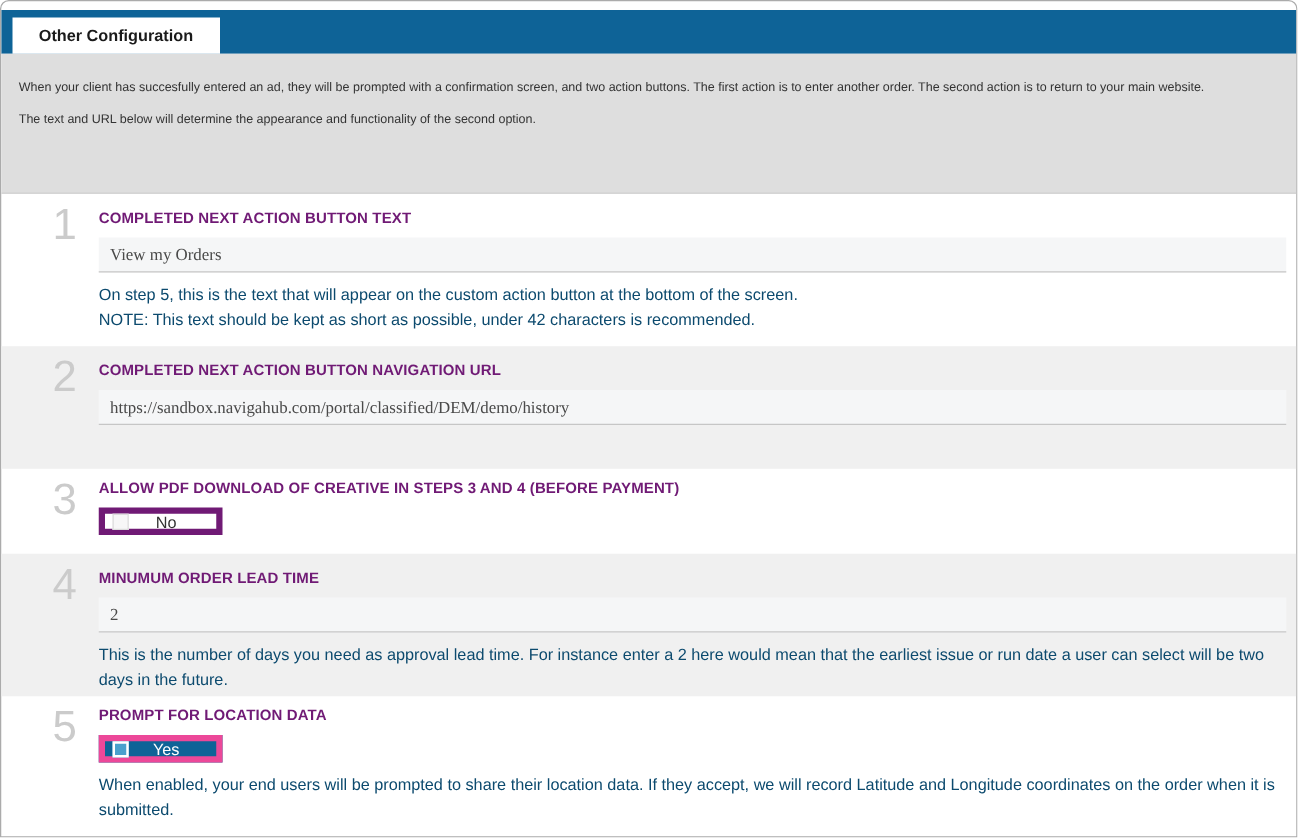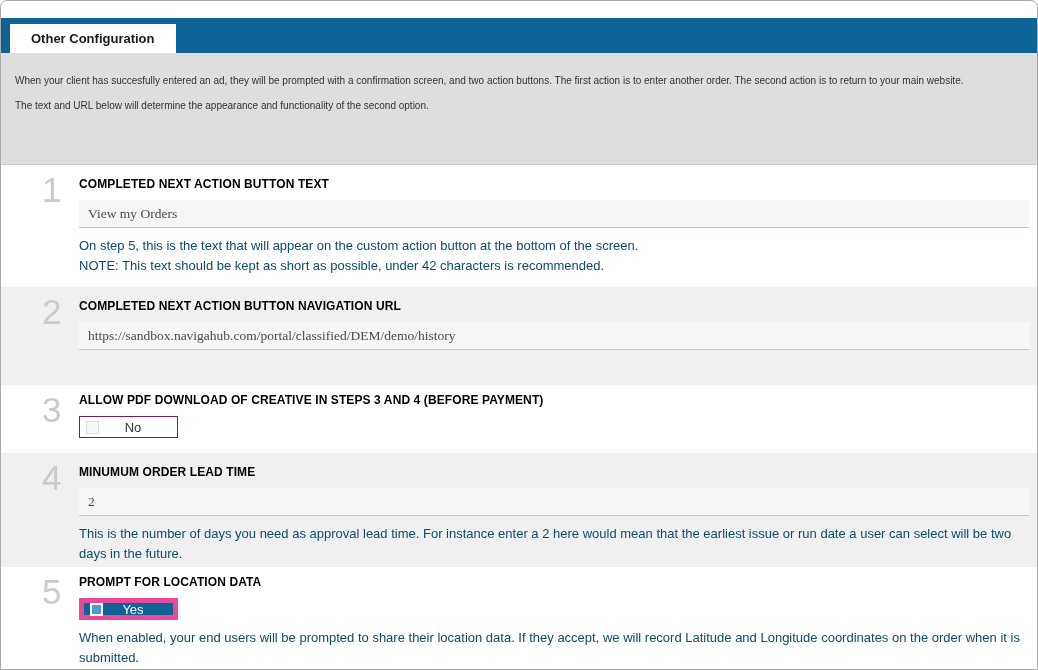--- a/index.html
+++ b/index.html
@@ -9,21 +9,21 @@
   .page {
     width: 1038px; height: 670px;
     border: 1px solid #ababab;
     border-radius: 7px 7px 0 0;
     overflow: hidden;
     background: #fff;
   }
 
   
   .tabbar {
-    margin-top: 17px;
+    margin-top: 7px;
     height: 35px;
     background: #0e6397;
     display: flex;
     align-items: flex-end;
   }
   .tab {
     margin-left: 9px;
     height: 29px;
     background: #fff;
     padding: 0 21px;
@@ -68,21 +68,21 @@
     left: 41px;
     top: 7px;
     font-size: 35px;
     font-weight: 400;
     color: #cbcbcb;
     line-height: 1;
   }
   .row-label {
     font-size: 12px;
     font-weight: bold;
-    color: #000000;
+    color: #701a75;
     letter-spacing: 0.1px;
     margin-bottom: 9px;
   }
   .text-input {
     display: block;
     width: 100%;
     height: 28px;
     background: #f5f6f7;
     border: none;
     border-bottom: 1px solid #c6c6c6;
@@ -104,21 +104,21 @@
   .toggle {
     display: flex;
     align-items: center;
     width: 99px;
     height: 22px;
     cursor: pointer;
     font-size: 13px;
   }
   .toggle.off {
     background: #fff;
-    border: 1px solid #701a75;
+    border: 5px solid #701a75;
     color: #333;
     justify-content: center;
   }
   .toggle.on {
     background: #0e6397;
     border: 5px solid #ec4899;
     color: #fff;
   }
   .toggle .box {
     width: 13px; height: 13px;

